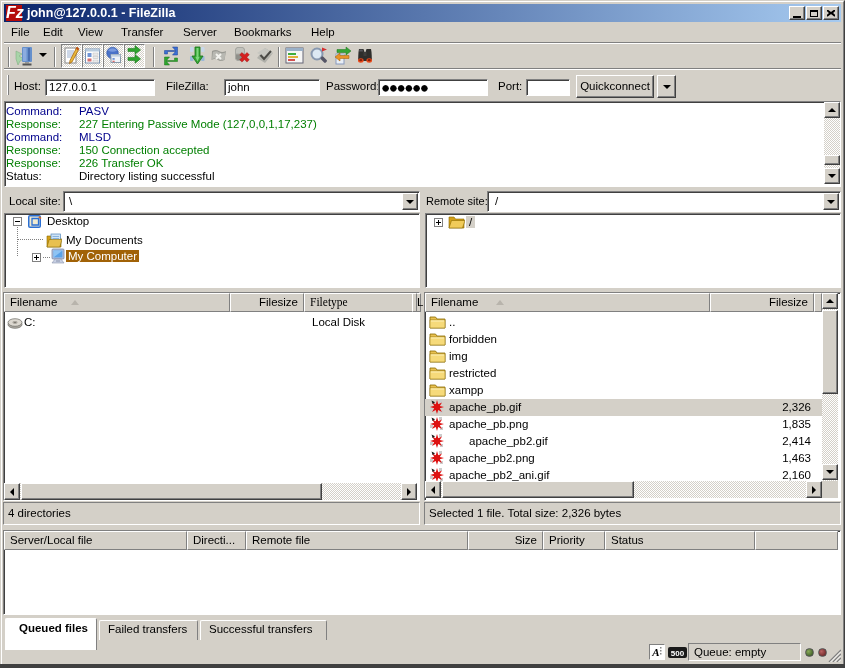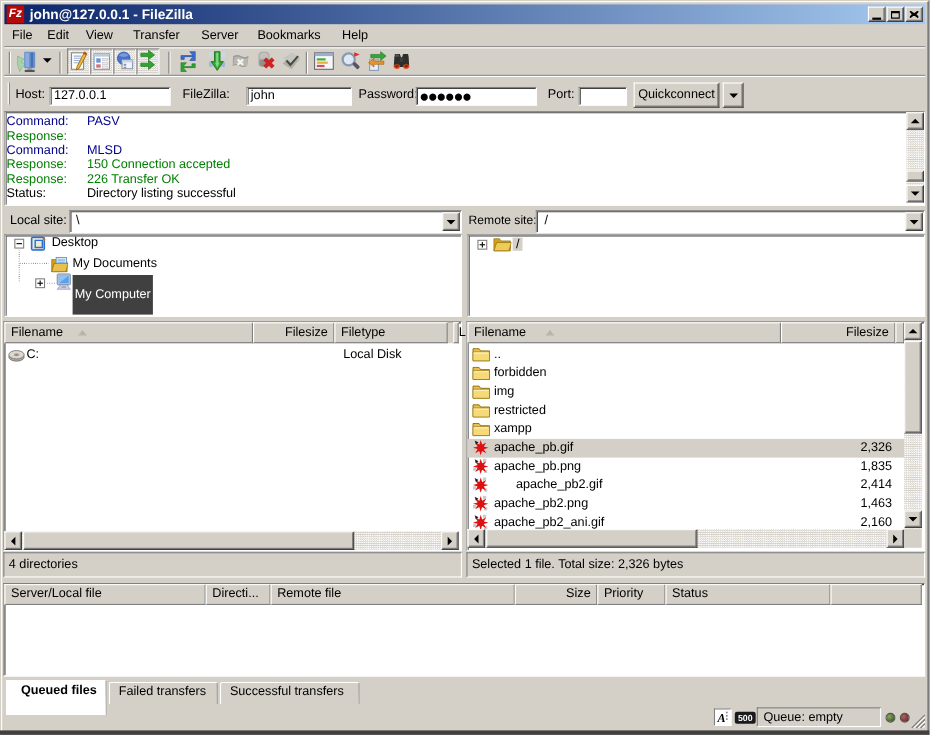--- a/index.html
+++ b/index.html
@@ -21,21 +21,21 @@
 .row { position:absolute; height:17px; }
 .row span { position:absolute; top:2px; white-space:nowrap; }
 </style>
 </head>
 <body>
 
 <div class="abs" style="left:0;top:0;width:845px;height:668px;border:1px solid;border-color:#d4d0c8 #404040 #404040 #d4d0c8;"></div>
 <div class="abs" style="left:1px;top:1px;width:843px;height:666px;border:1px solid;border-color:#fff #808080 #808080 #fff;"></div>
 
 <div class="abs" style="left:4px;top:4px;width:837px;height:18px;background:linear-gradient(to right,#0a246a,#a6caf0);">
-  <div class="abs" style="left:2px;top:1px;width:16px;height:16px;background:#b40a0a;color:#fff;font-weight:bold;font-style:italic;font-size:11px;text-align:center;line-height:15px;">Fz</div>
+  <div class="abs" style="left:2px;top:1px;width:16px;height:16px;background:#b40a0a;color:#fff;font-weight:bold;font-style:italic;font-size:16px;text-align:center;line-height:15px;">Fz</div>
   <div class="abs" style="left:23px;top:2px;color:#fff;font-weight:bold;font-size:12.5px;white-space:nowrap;">john@127.0.0.1 - FileZilla</div>
   <div class="abs sbtn" style="left:785px;top:2px;width:16px;height:14px;">
       <div style="width:8px;height:2px;background:#000;margin-top:7px;"></div>
     </div>
   <div class="abs sbtn" style="left:802px;top:2px;width:16px;height:14px;">
       <div style="width:8px;height:7px;border:1px solid #000;border-top:2px solid #000;"></div>
     </div>
   <div class="abs sbtn" style="left:819px;top:2px;width:16px;height:14px;">
       <svg width="8" height="7" viewBox="0 0 8 7">
         <path d="M0 0 L3 3 L0 6 M8 0 L5 3 L8 6 M0 0 L8 6 M8 0 L0 6" stroke="#000" stroke-width="1.6" fill="none"></path>
@@ -195,20 +195,21 @@
   <div class="abs raised" style="left:572px;top:5px;width:78px;height:23px;background:#d4d0c8;text-align:center;line-height:21px;">Quickconnect</div>
   <div class="abs raised" style="left:653px;top:5px;width:19px;height:23px;background:#d4d0c8;">
       <div class="arrow-dn" style="margin:9px auto 0;"></div>
     </div>
 </div>
 
 <div class="abs sunken" style="left:4px;top:101px;width:837px;height:86px;background:#fff;">
   <div class="abs" style="left:1px;top:3px;color:#00008b;">Command:</div>
     <div class="abs" style="left:74px;top:3px;color:#00008b;">PASV</div>
   <div class="abs" style="left:1px;top:16px;color:#007f00;">Response:</div>
+    <div class="abs" style="left:74px;top:16px;color:#007f00;">227 Entering Passive Mode (127,0,0,1,17,237)</div>
   <div class="abs" style="left:1px;top:29px;color:#00008b;">Command:</div>
     <div class="abs" style="left:74px;top:29px;color:#00008b;">MLSD</div>
   <div class="abs" style="left:1px;top:42px;color:#007f00;">Response:</div>
     <div class="abs" style="left:74px;top:42px;color:#007f00;">150 Connection accepted</div>
   <div class="abs" style="left:1px;top:55px;color:#007f00;">Response:</div>
     <div class="abs" style="left:74px;top:55px;color:#007f00;">226 Transfer OK</div>
   <div class="abs" style="left:1px;top:68px;color:#000;">Status:</div>
     <div class="abs" style="left:74px;top:68px;color:#000;">Directory listing successful</div>
   <div class="abs dither" style="right:0;top:0;width:16px;height:82px;">
     <div class="sbtn abs" style="top:0;left:0;width:16px;height:16px;">
@@ -267,40 +268,40 @@
       <div style="position:absolute;left:3px;top:1px;width:1px;height:5px;background:#000;"></div>
     </div>
   <div class="abs" style="left:38px;top:43px;width:8px;height:1px;background-image:linear-gradient(90deg,#808080 50%,transparent 50%);background-size:2px 1px;"></div>
   <svg class="abs" style="left:45px;top:34px;" width="16" height="17" viewBox="0 0 16 17">
       <rect x="2" y="1" width="12" height="10" rx="1" fill="#b8c4e0" stroke="#6a7a9a" stroke-width="0.7"></rect>
       <rect x="3.5" y="2.5" width="9" height="7" fill="#5aa2e8"></rect>
       <path d="M3.5 2.5 l9 0 l-9 7 Z" fill="#8ec4f4"></path>
       <path d="M5 11 h6 l3 4 h-12 Z" fill="#c8d0e4" stroke="#8a93ab" stroke-width="0.6"></path>
       <rect x="6" y="12.5" width="4" height="1" fill="#8a93ab"></rect>
     </svg>
-  <span class="abs" style="left:61px;top:36px;background:#404040;color:#fff;padding:12px 2px;">My Computer</span>
+  <span class="abs" style="left:61px;top:36px;background:#a16207;color:#fff;padding:0 2px;">My Computer</span>
 </div>
 
 <div class="abs sunken" style="left:425px;top:213px;width:416px;height:75px;background:#fff;">
   <div class="abs" style="left:8px;top:4px;width:9px;height:9px;border:1px solid #808080;background:#fff;">
       <div style="position:absolute;left:1px;top:3px;width:5px;height:1px;background:#000;"></div>
       <div style="position:absolute;left:3px;top:1px;width:1px;height:5px;background:#000;"></div>
     </div>
   <svg class="abs" style="left:22px;top:0px;" width="17" height="15" viewBox="0 0 17 15">
       <path d="M1 3 l5 0 l1.5 2 l8.5 0 l0 9 l-15 0 Z" fill="#d4a017" stroke="#8a6a00" stroke-width="0.6"></path>
       <path d="M1 14 l2.5 -7.5 l13.5 0 l-2.5 7.5 Z" fill="#f0cb5a" stroke="#8a6a00" stroke-width="0.6"></path>
     </svg>
   <span class="abs" style="left:40px;top:2px;background:#d4d0c8;padding:0 3px;">/</span>
 </div>
 
 <div class="abs sunken" style="left:3px;top:292px;width:417px;height:209px;background:#fff;">
   <div class="abs" style="left:0;top:0;width:413px;height:19px;background:#d4d0c8;">
     <div class="hdrcell" style="left:0;width:226px;">Filename<span style="position:absolute;left:66px;top:6px;width:0;height:0;border-left:4px solid transparent;border-right:4px solid transparent;border-bottom:5px solid #b8b4ac;"></span></div>
     <div class="hdrcell" style="left:226px;width:74px;text-align:right;">Filesize</div>
-    <div class="hdrcell" style="left:300px;width:103px;">Filetype</div>
+    <div class="hdrcell" style="left:300px;width:117px;font-family:Liberation Serif, serif;">Filetype</div>
     <div class="hdrcell" style="left:408px;width:5px;padding:0;"></div>
       <span class="abs" style="left:413px;top:3px;">L</span>
   </div>
   <div class="row" style="left:0;top:21px;width:413px;">
     <svg class="abs" style="left:3px;top:4px;" width="16" height="11" viewBox="0 0 16 11">
         <ellipse cx="8" cy="6.5" rx="7" ry="3.8" fill="#b0aca4" stroke="#6a6a64" stroke-width="0.7"></ellipse>
         <ellipse cx="8" cy="4.5" rx="7" ry="3.8" fill="#dcd8d0" stroke="#6a6a64" stroke-width="0.7"></ellipse>
         <ellipse cx="8" cy="4.5" rx="2.6" ry="1.4" fill="#a8a49c"></ellipse>
         <ellipse cx="8" cy="4.5" rx="1" ry="0.5" fill="#706c64"></ellipse>
       </svg>

